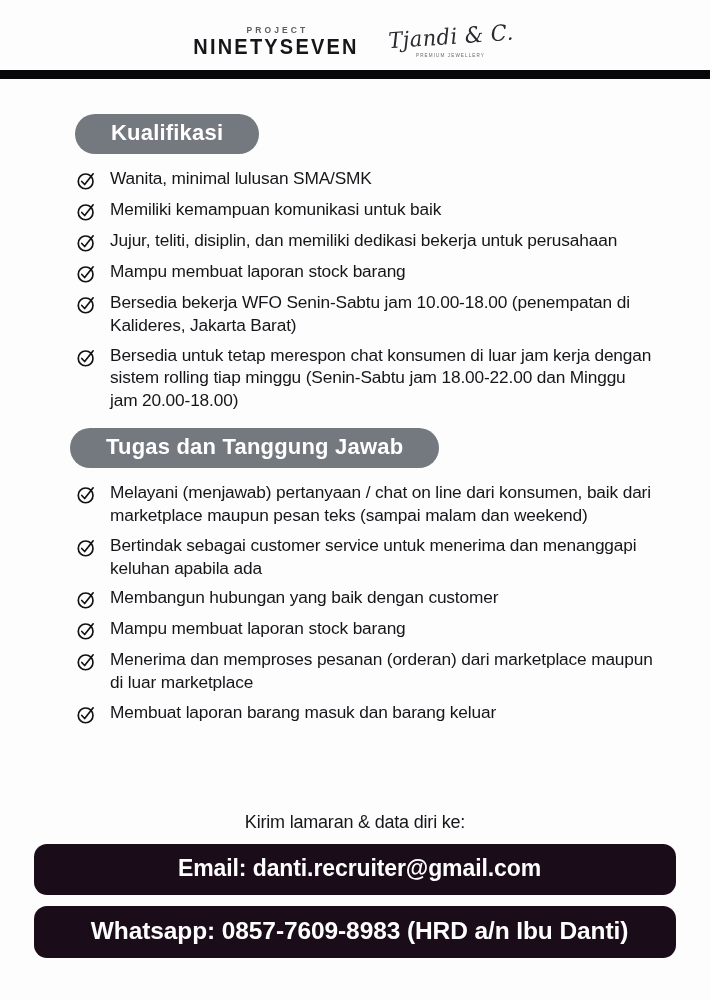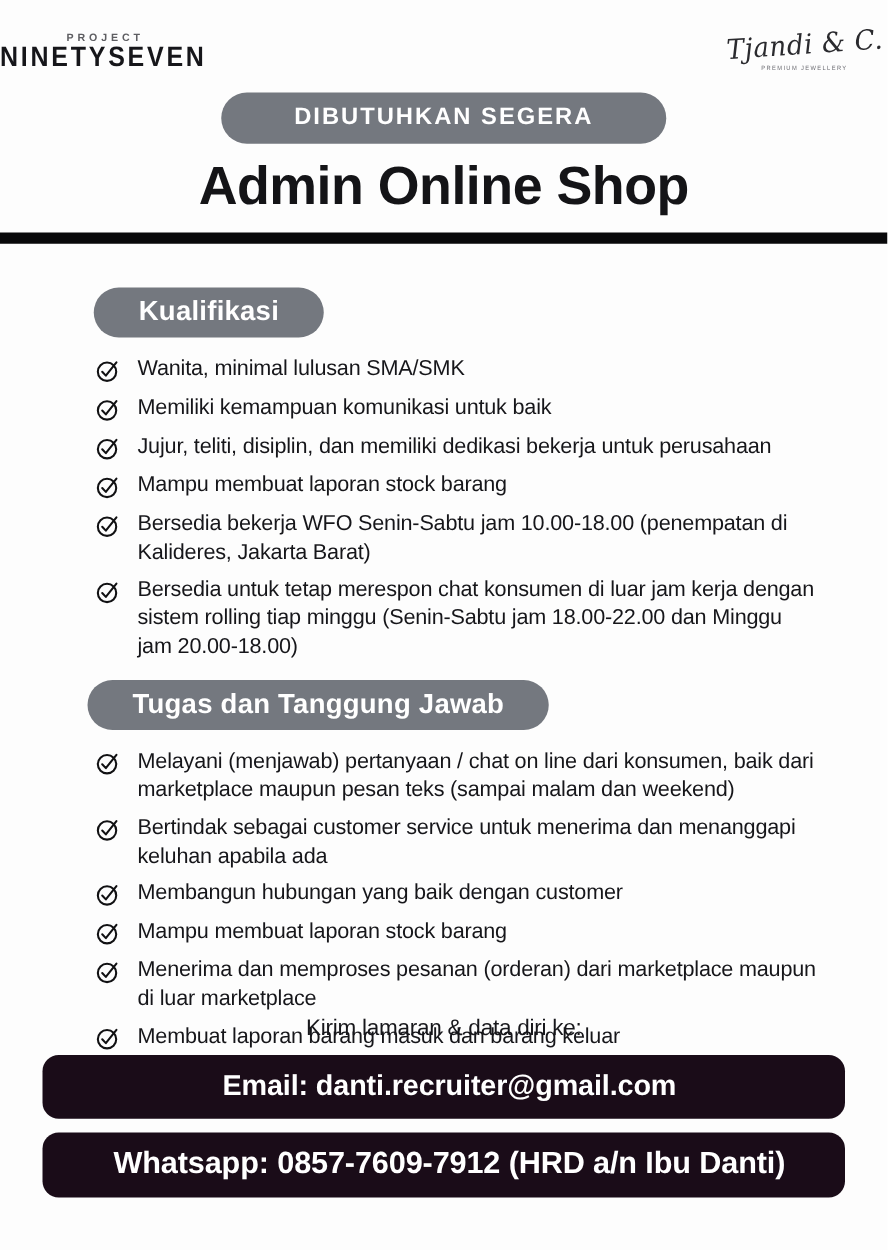--- a/index.html
+++ b/index.html
@@ -21,21 +21,21 @@
     position: relative;
     background: #fdfdfd;
     box-sizing: border-box;
   }
 
   
   .logo-bar {
     height: 70px;
     display: flex;
     align-items: center;
-    justify-content: space-between;
+    justify-content: center;
     gap: 26px;
     padding-top: 12px;
     box-sizing: border-box;
   }
   .logo-primary {
     display: flex;
     flex-direction: column;
     align-items: center;
     line-height: 1;
   }
@@ -197,24 +197,20 @@
     <div class="logo-primary">
       <div class="logo-primary-top">PROJECT</div>
       <div class="logo-primary-main">NINETYSEVEN</div>
     </div>
     <div class="logo-secondary">
       <div class="logo-script">Tjandi &amp; C.</div>
       <div class="logo-sub">PREMIUM JEWELLERY</div>
     </div>
   </div>
 
-  <div class="header">
-    <div class="badge-top">DIBUTUHKAN SEGERA</div>
-    <div class="title">Admin Online Shop</div>
-  </div>
   <div class="divider-bar"></div>
 
   <div class="content">
 
     <div class="sec-qual">
       <span class="section-badge">Kualifikasi</span>
     </div>
     <ul class="checklist qual">
       <li class="check-item">
         <span class="icon">
@@ -329,16 +325,16 @@
           </svg>
         </span>
         <span class="txt">Membuat laporan barang masuk dan barang keluar</span>
       </li>
     </ul>
   </div>
 
   <div class="footer">
     <div class="footer-lead">Kirim lamaran &amp; data diri ke:</div>
     <div class="contact-bar contact-email">Email: danti.recruiter@gmail.com</div>
-    <div class="contact-bar contact-wa">Whatsapp: 0857-7609-7912 (HRD a/n Ibu Danti)</div>
+    <div class="contact-bar contact-wa">Whatsapp: 0857-7609-8983 (HRD a/n Ibu Danti)</div>
   </div>
 
 </div>
 
 </body></html>

